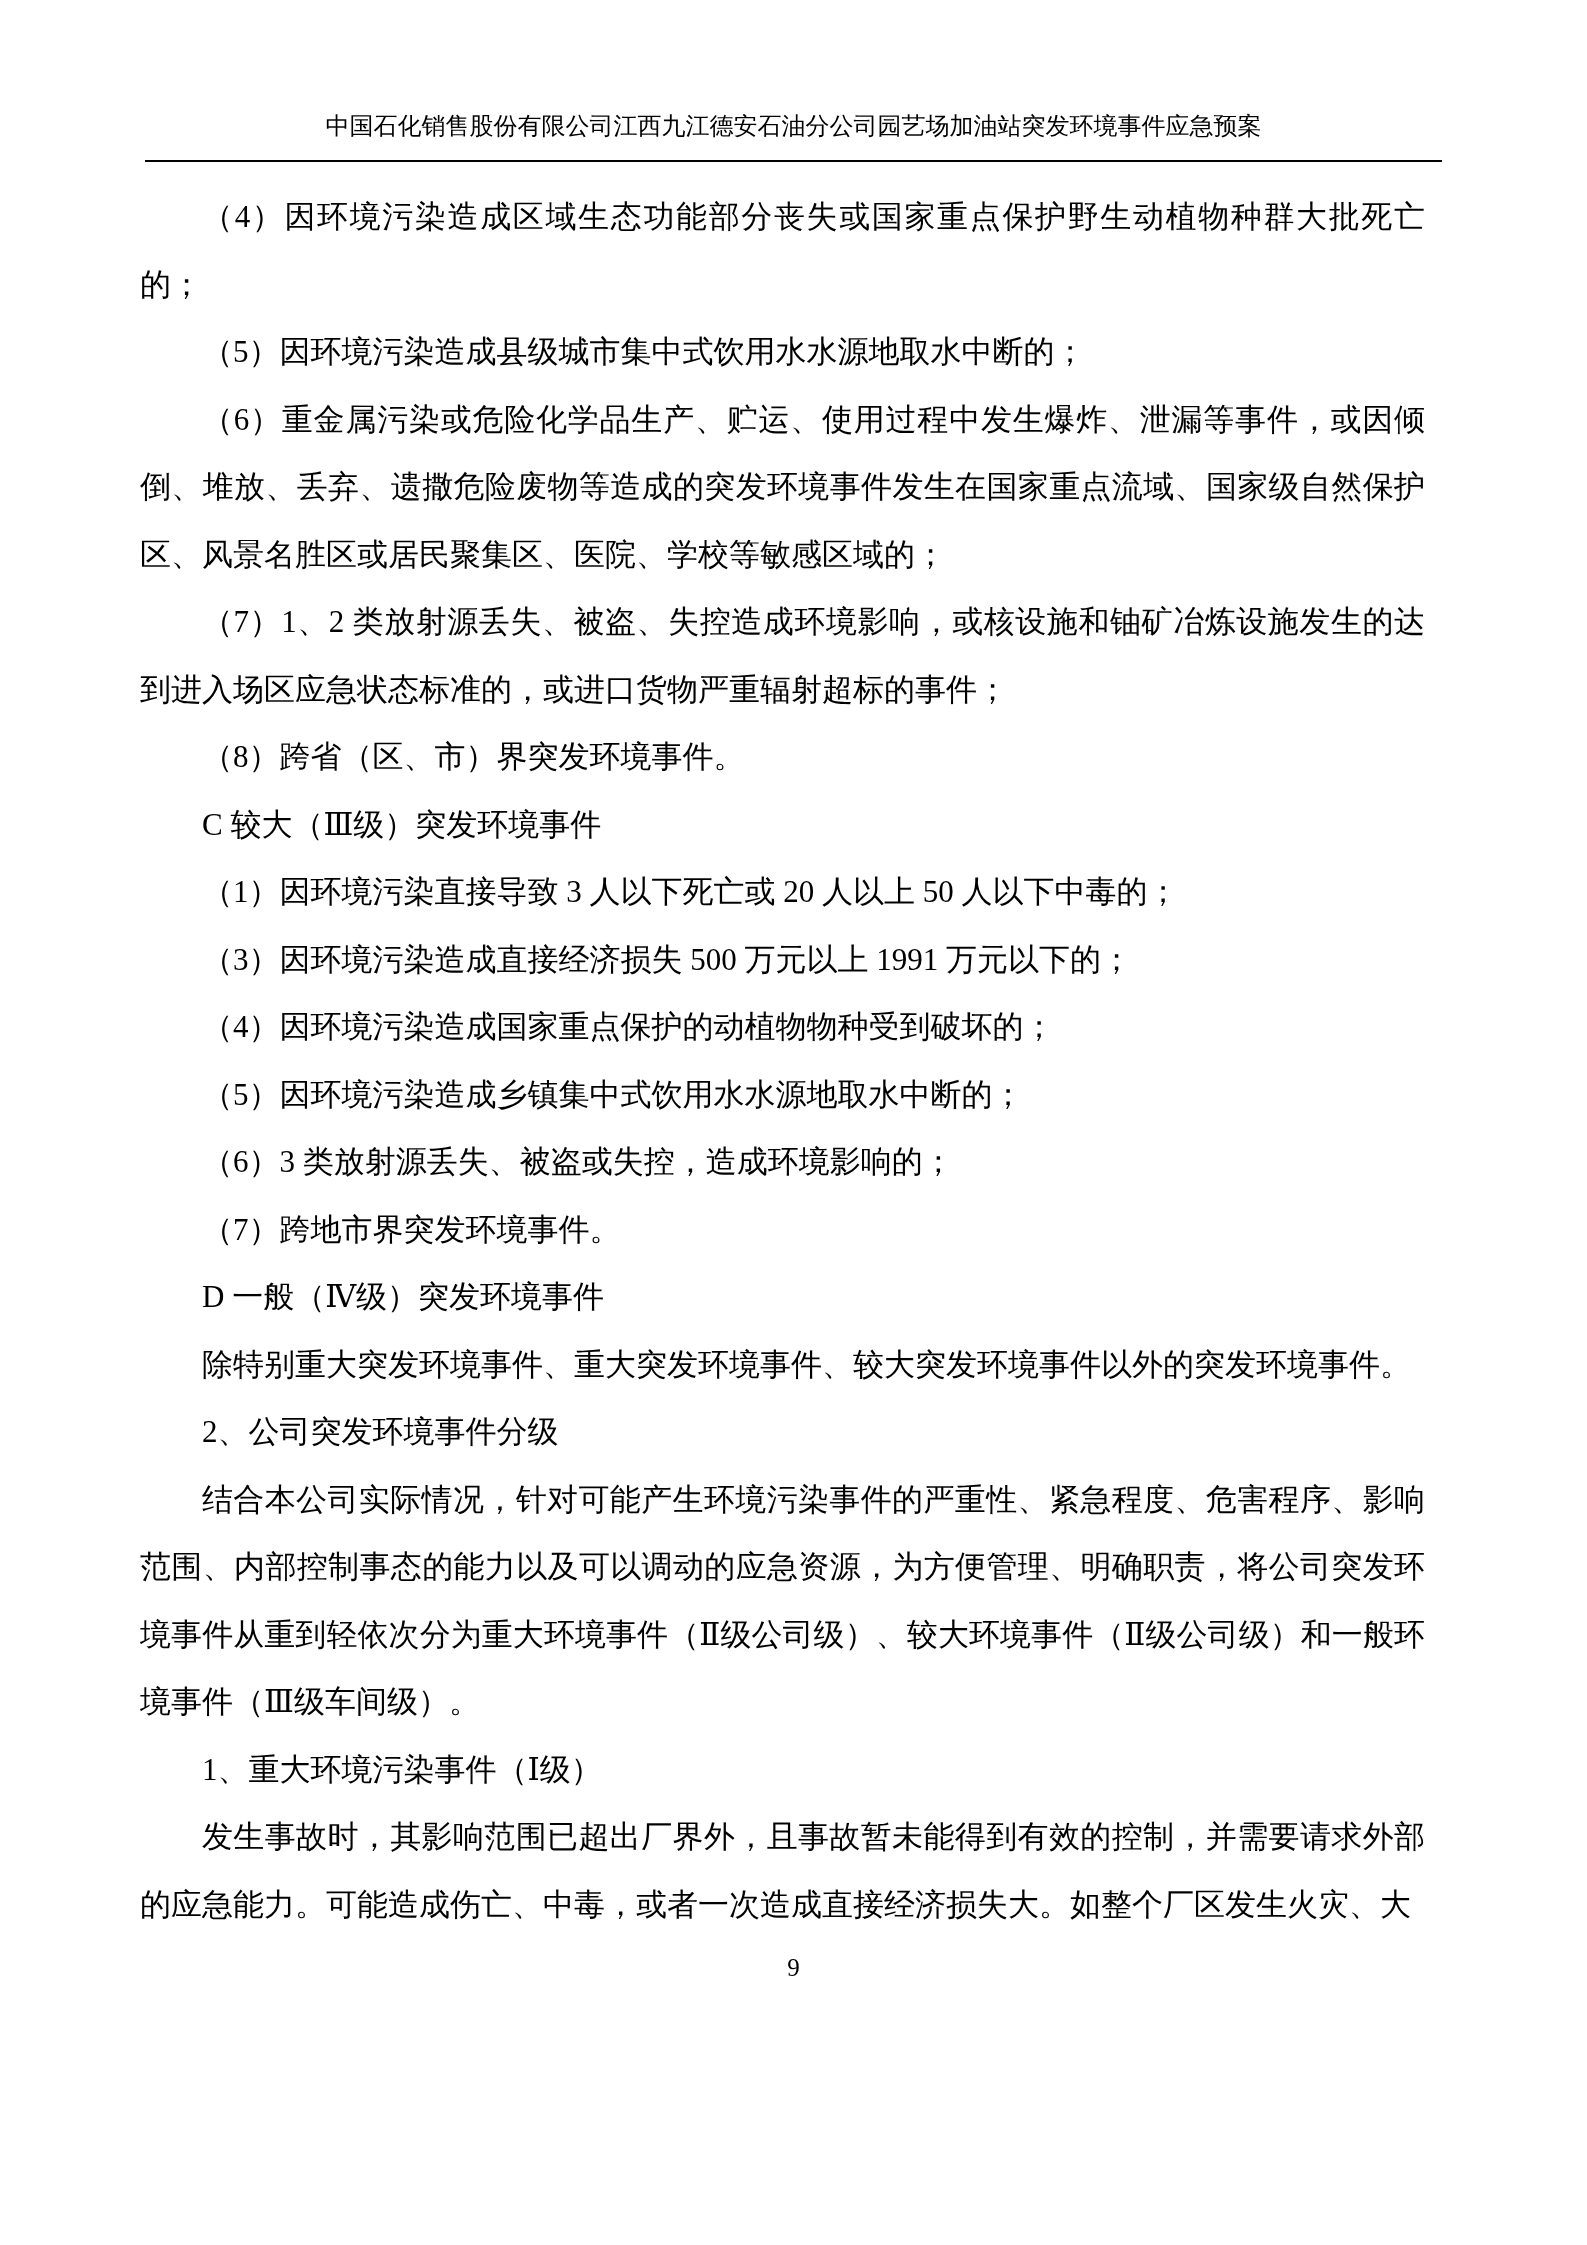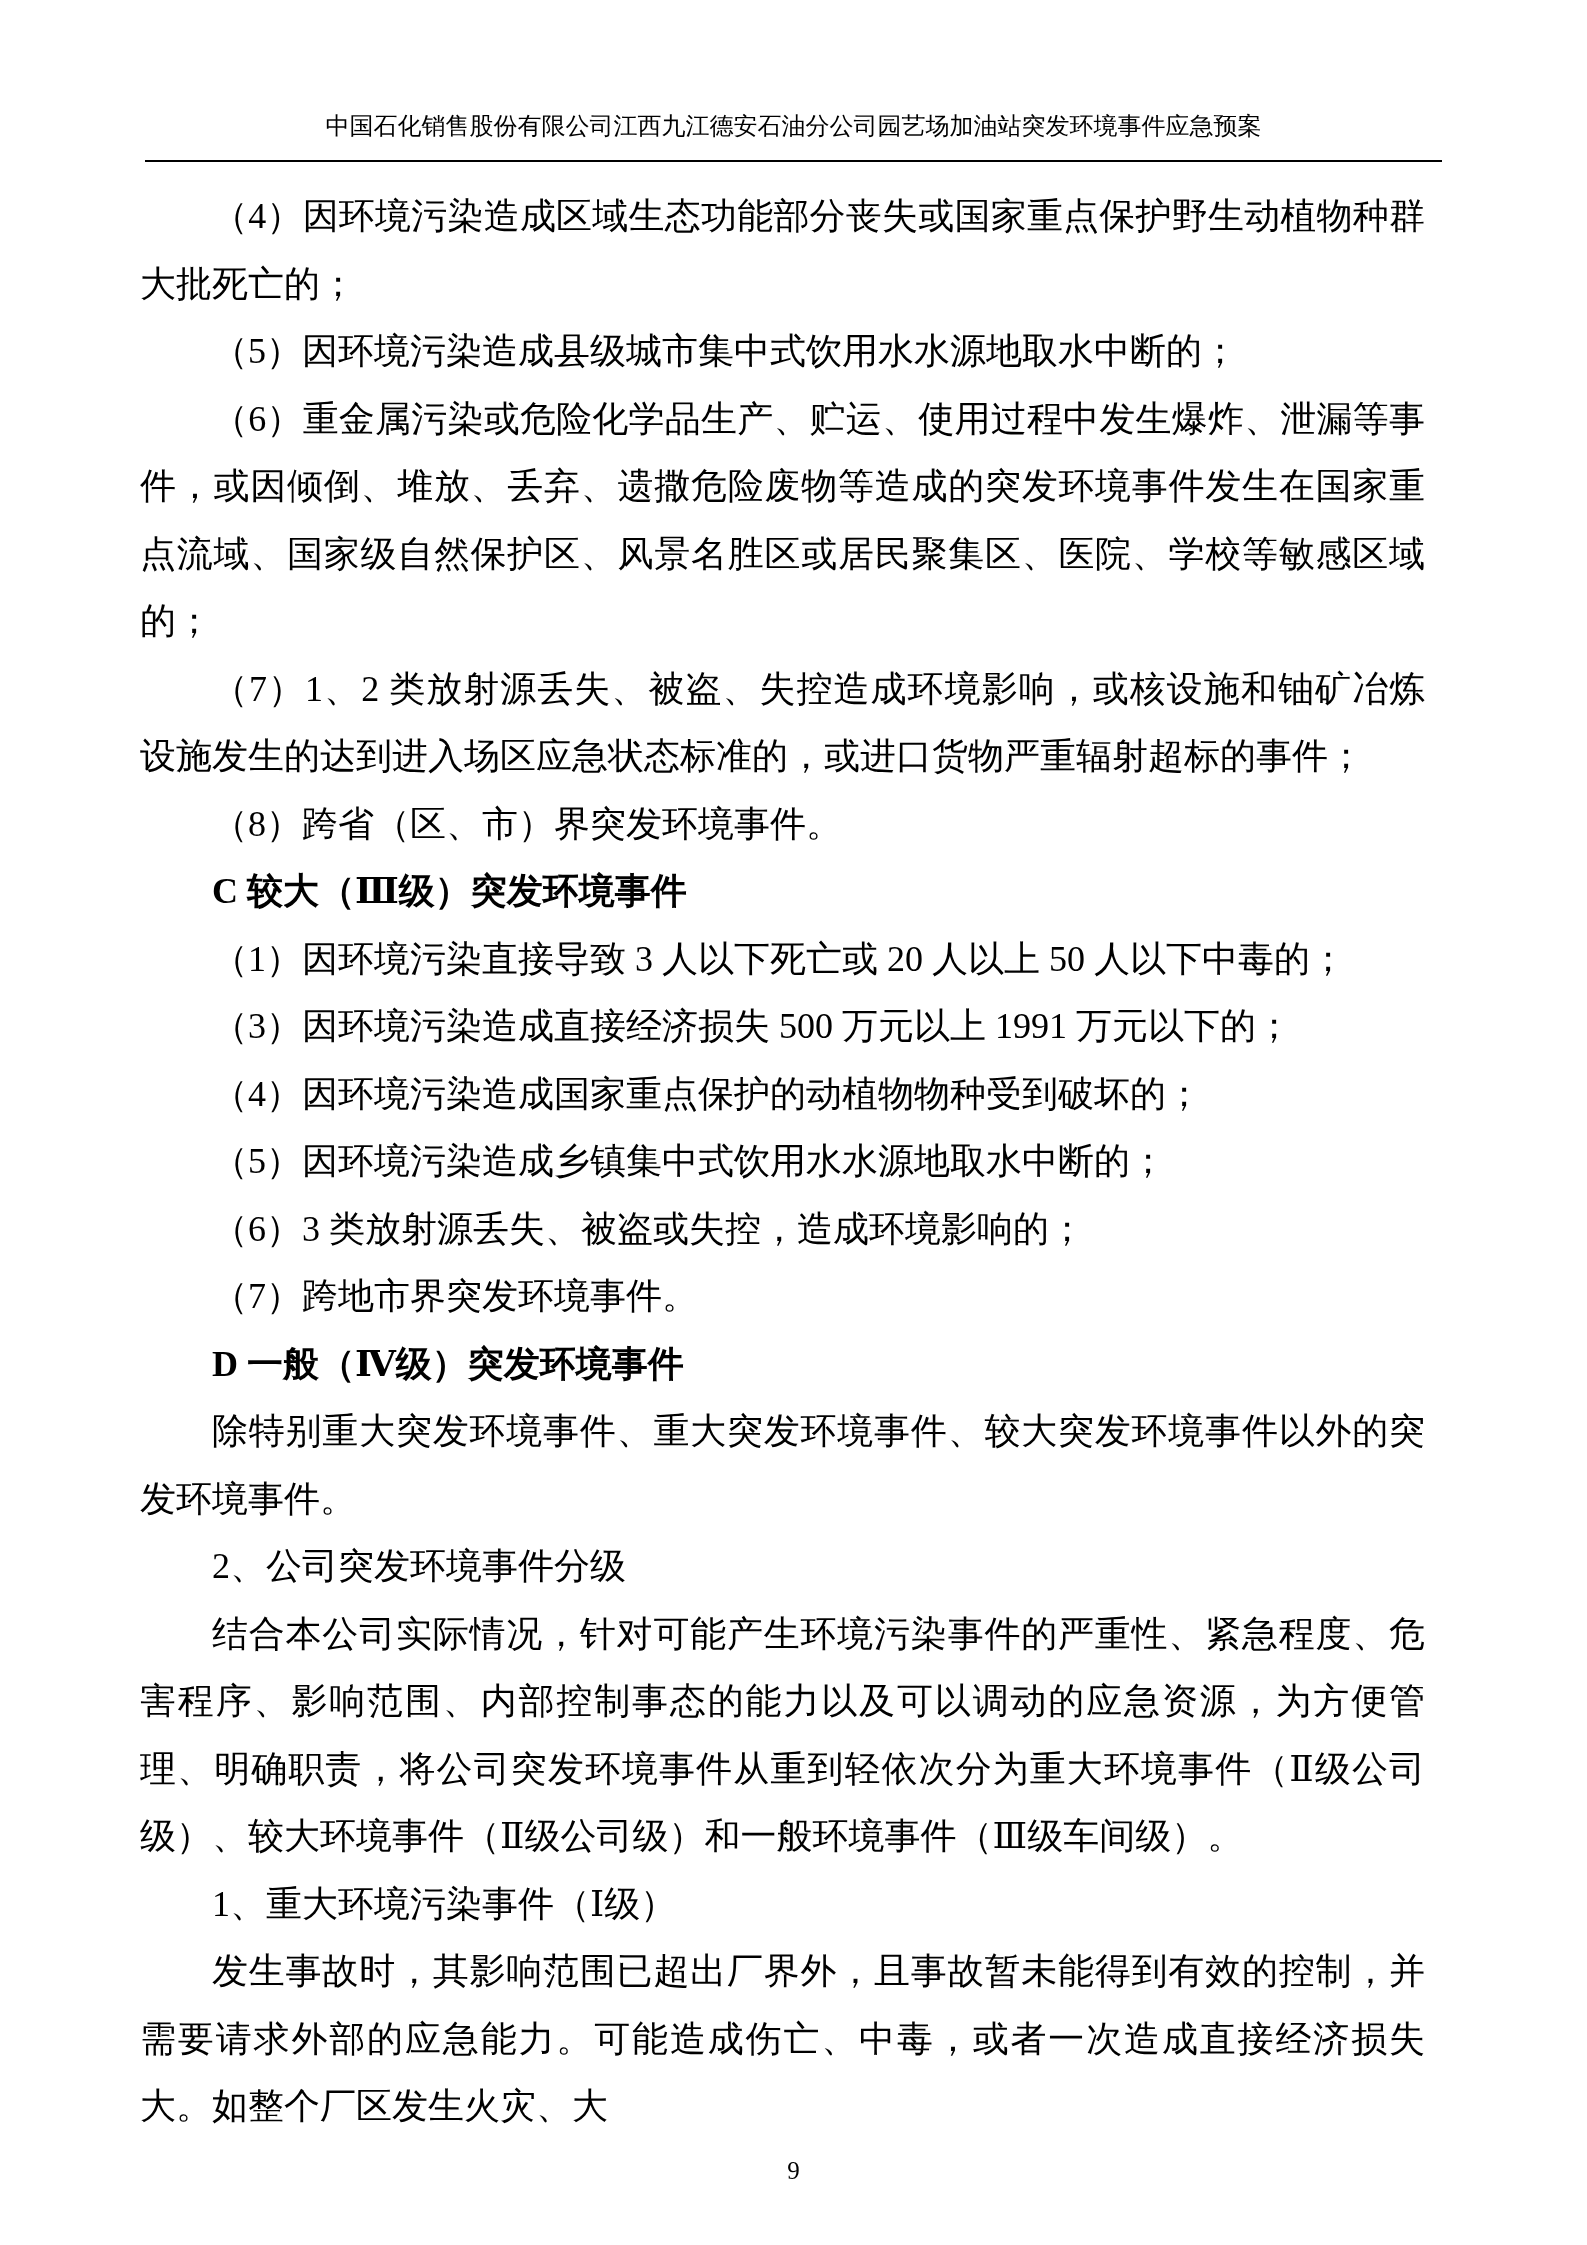--- a/index.html
+++ b/index.html
@@ -25,29 +25,29 @@
     white-space: nowrap;
   }
 
   .doc-body {
     margin-top: 21px;
     margin-left: 140px;
     width: 1285px;
   }
 
   .para {
-    font-size: 36px;
+    font-size: 31px;
     line-height: 67.5px;
     text-align: justify;
     text-indent: 2em;
     word-break: normal;
   }
 
   .heading {
-    font-weight: 700;
+    font-weight: 400;
   }
 
   .page-number {
     margin-top: 15px;
     text-align: center;
     font-size: 25px;
     line-height: 29px;
   }
 </style>
 </head>

